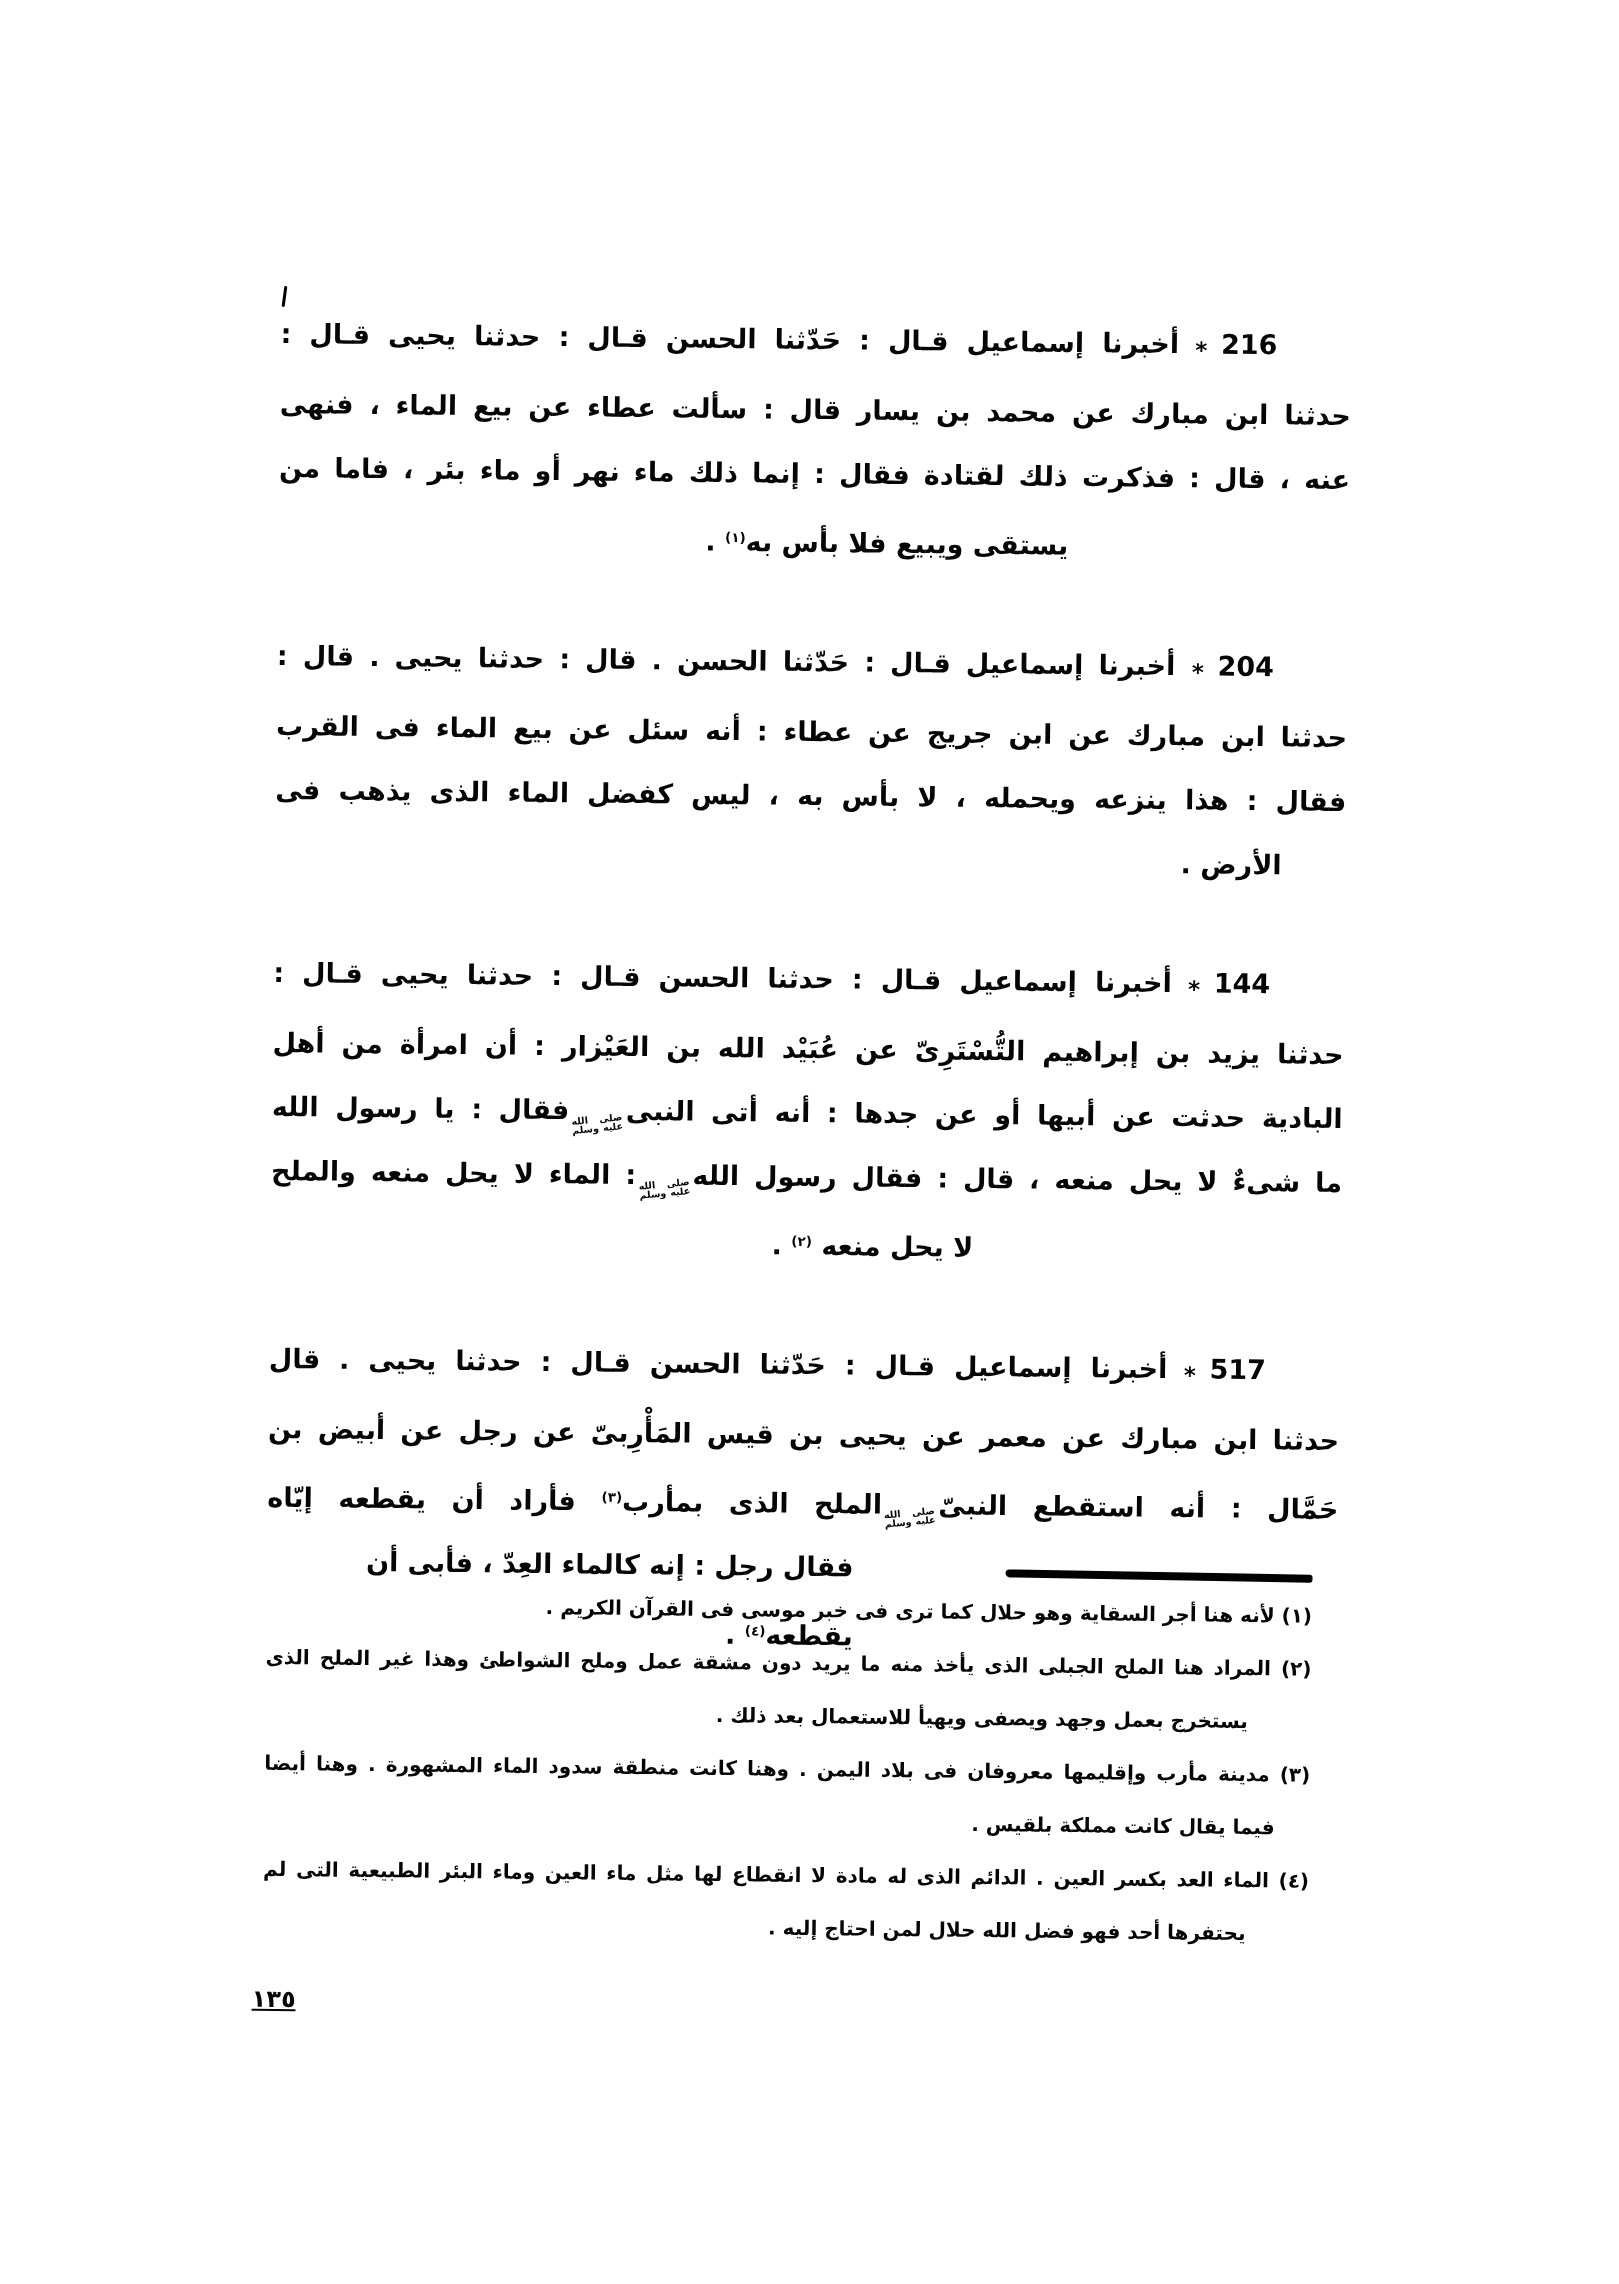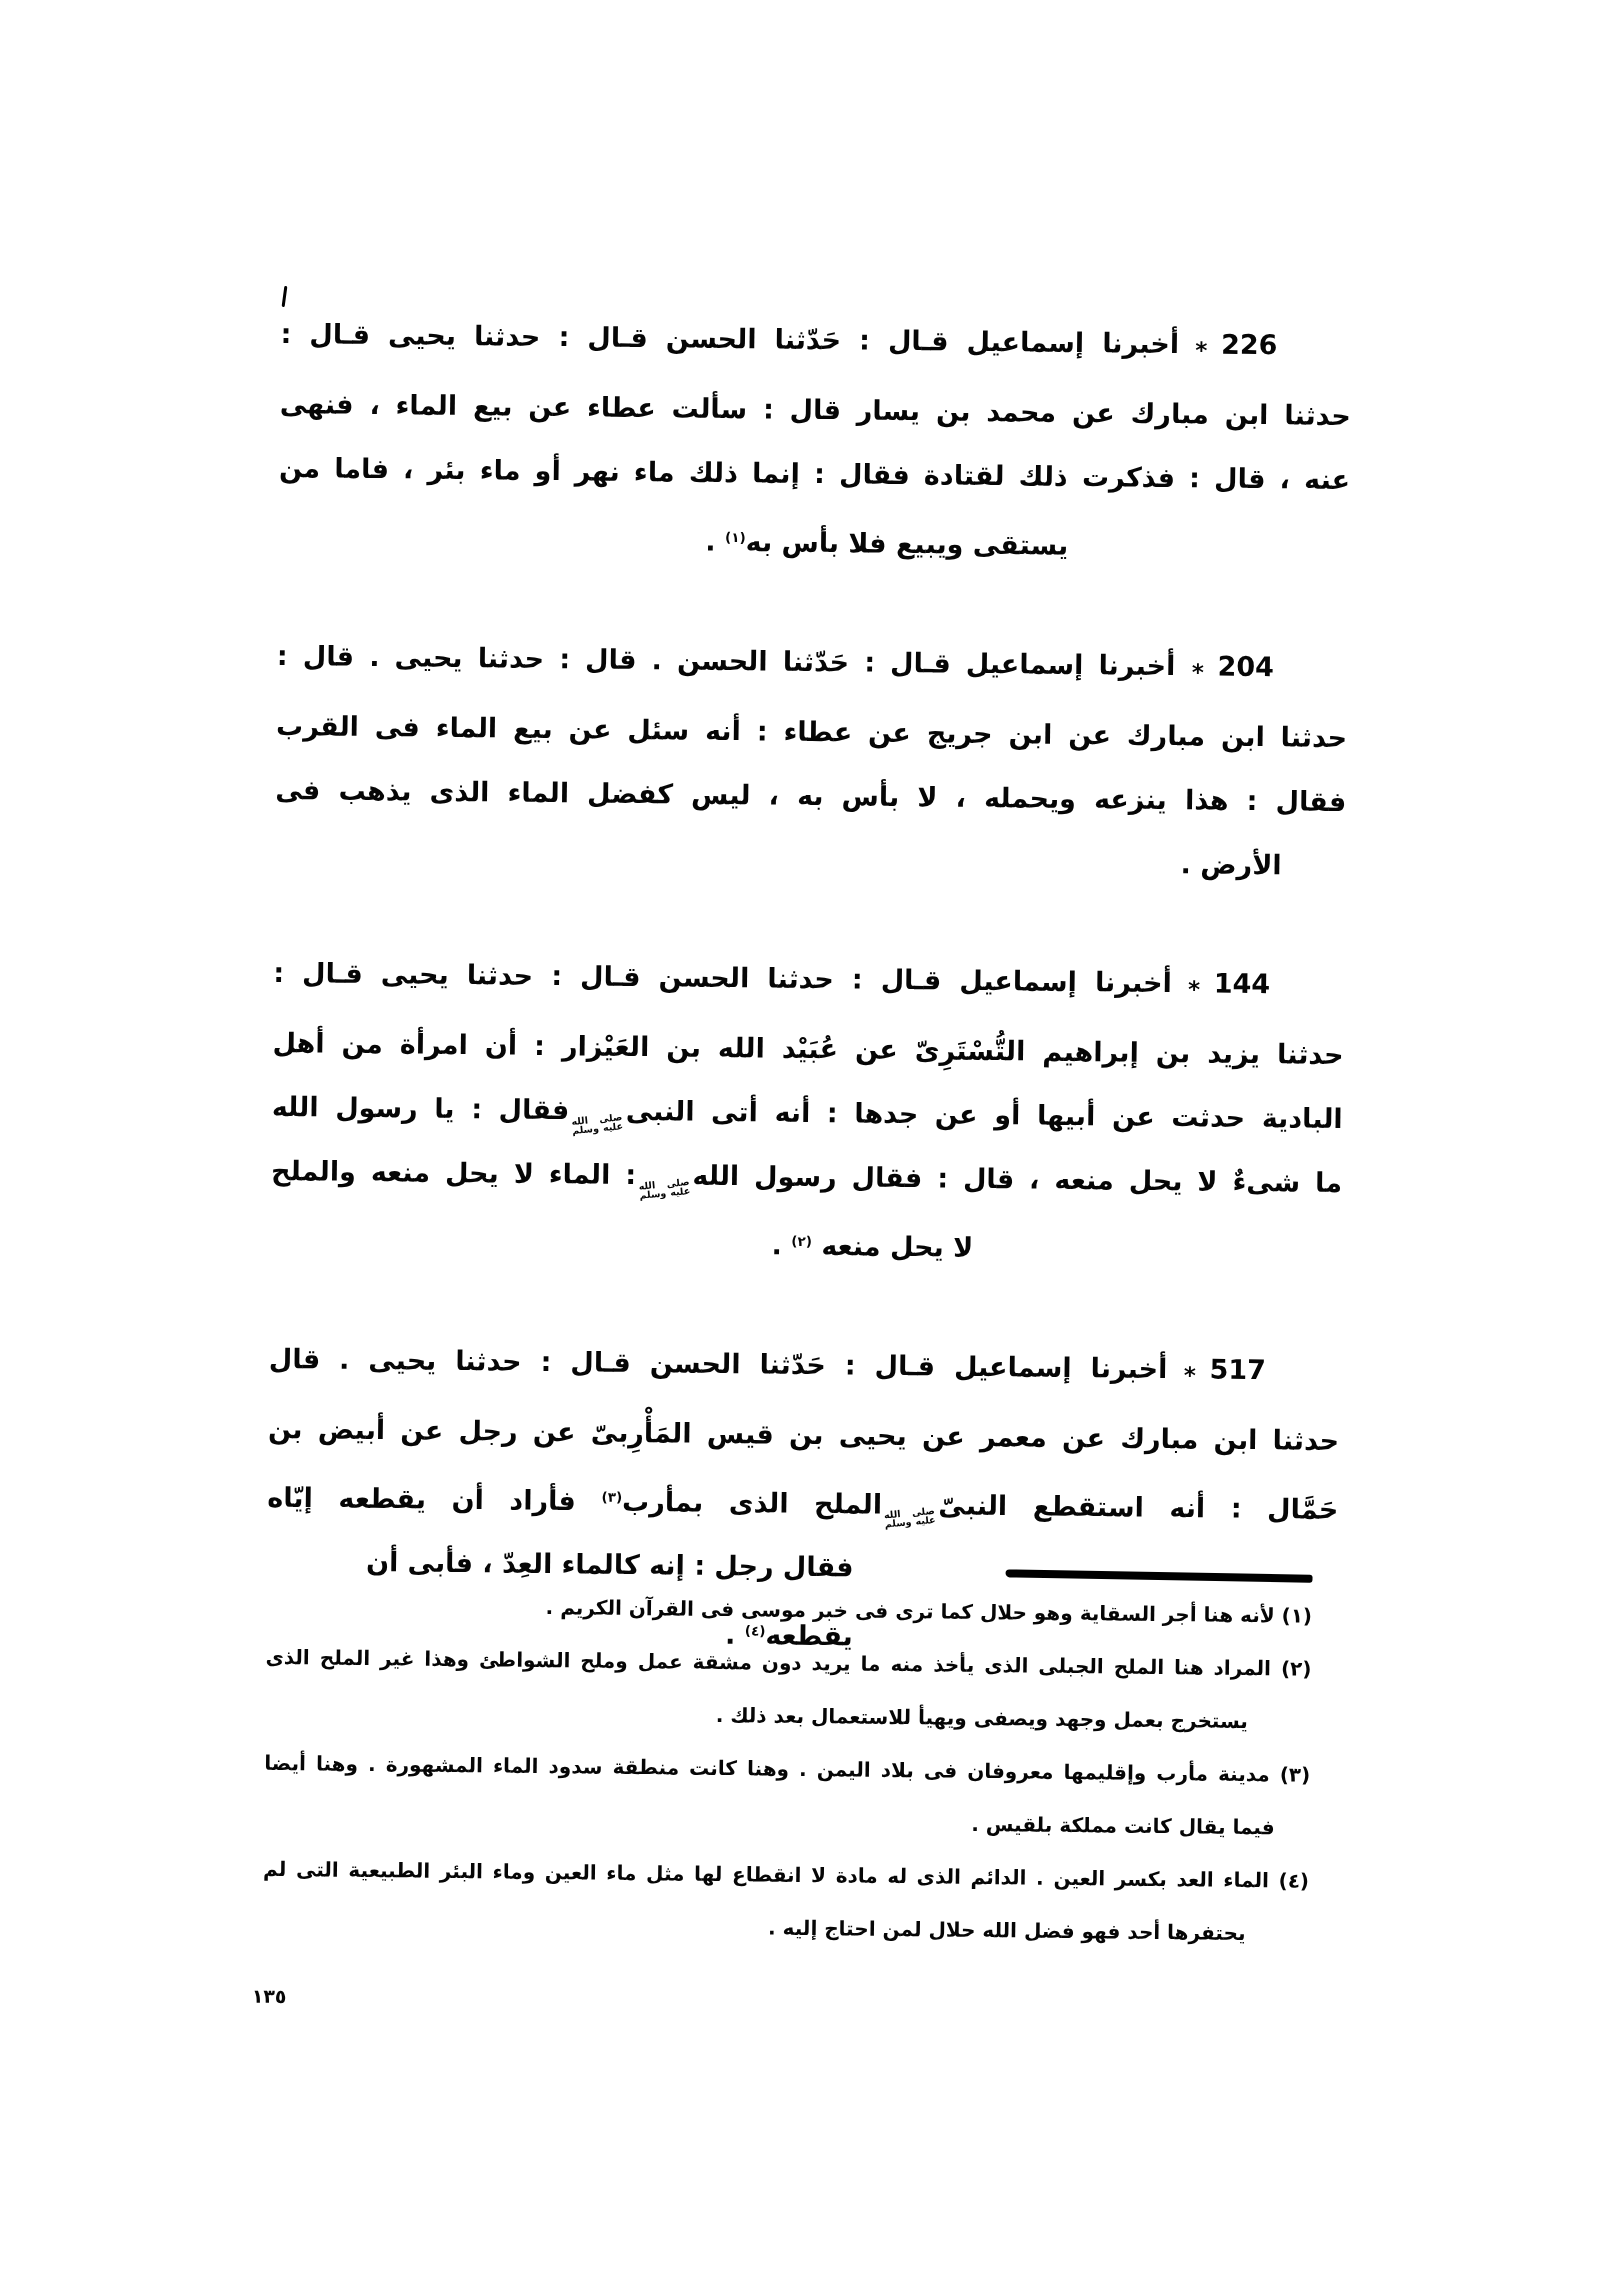--- a/index.html
+++ b/index.html
@@ -52,43 +52,44 @@
     font-size:20px; font-weight:700; line-height:53px;
   }
   .fline { padding-right:25px; text-align:right; text-align-last:right; }
   .fline.full { text-align:justify; text-align-last:justify; }
   .fline.cont-a { padding-right:88px; }
   .fline.cont-b { padding-right:60px; }
 
   
   .pagenum {
     position:absolute; top:1991px; left:264px;
-    font-size:19px; font-weight:700; letter-spacing:2.7px;
+    font-size:24px; font-weight:700; letter-spacing:2.7px;
     direction:rtl;
+    text-decoration:underline;
   }
 
   
   .stray {
     position:absolute; top:292px; left:276px; width:3.2px; height:21px;
     background:#000; border-radius:1.4px; transform:rotate(7deg);
   }
 </style>
 </head>
 <body>
 
 <div class="page">
   <div class="tilt">
 
     <span class="stray"></span>
 
     <main class="content">
 
       <section class="hadith">
         <div class="mline open">
-          <span class="hnum">226</span><span class="star">*</span><span>أخبرنا إسماعيل قـال : حَدّثنا الحسن قـال : حدثنا يحيى قـال :</span>
+          <span class="hnum">216</span><span class="star">*</span><span>أخبرنا إسماعيل قـال : حَدّثنا الحسن قـال : حدثنا يحيى قـال :</span>
         </div>
         <div class="mline">حدثنا ابن مبارك عن محمد بن يسار قال : سألت عطاء عن بيع الماء ، فنهى</div>
         <div class="mline">عنه ، قال : فذكرت ذلك لقتادة فقال : إنما ذلك ماء نهر أو ماء بئر ، فاما من</div>
         <div class="mline close ind-343">
           <span>يستقى ويبيع فلا بأس به</span><span class="fnref">(١)</span><span> .</span>
         </div>
       </section>
 
       <section class="hadith">
         <div class="mline open">

